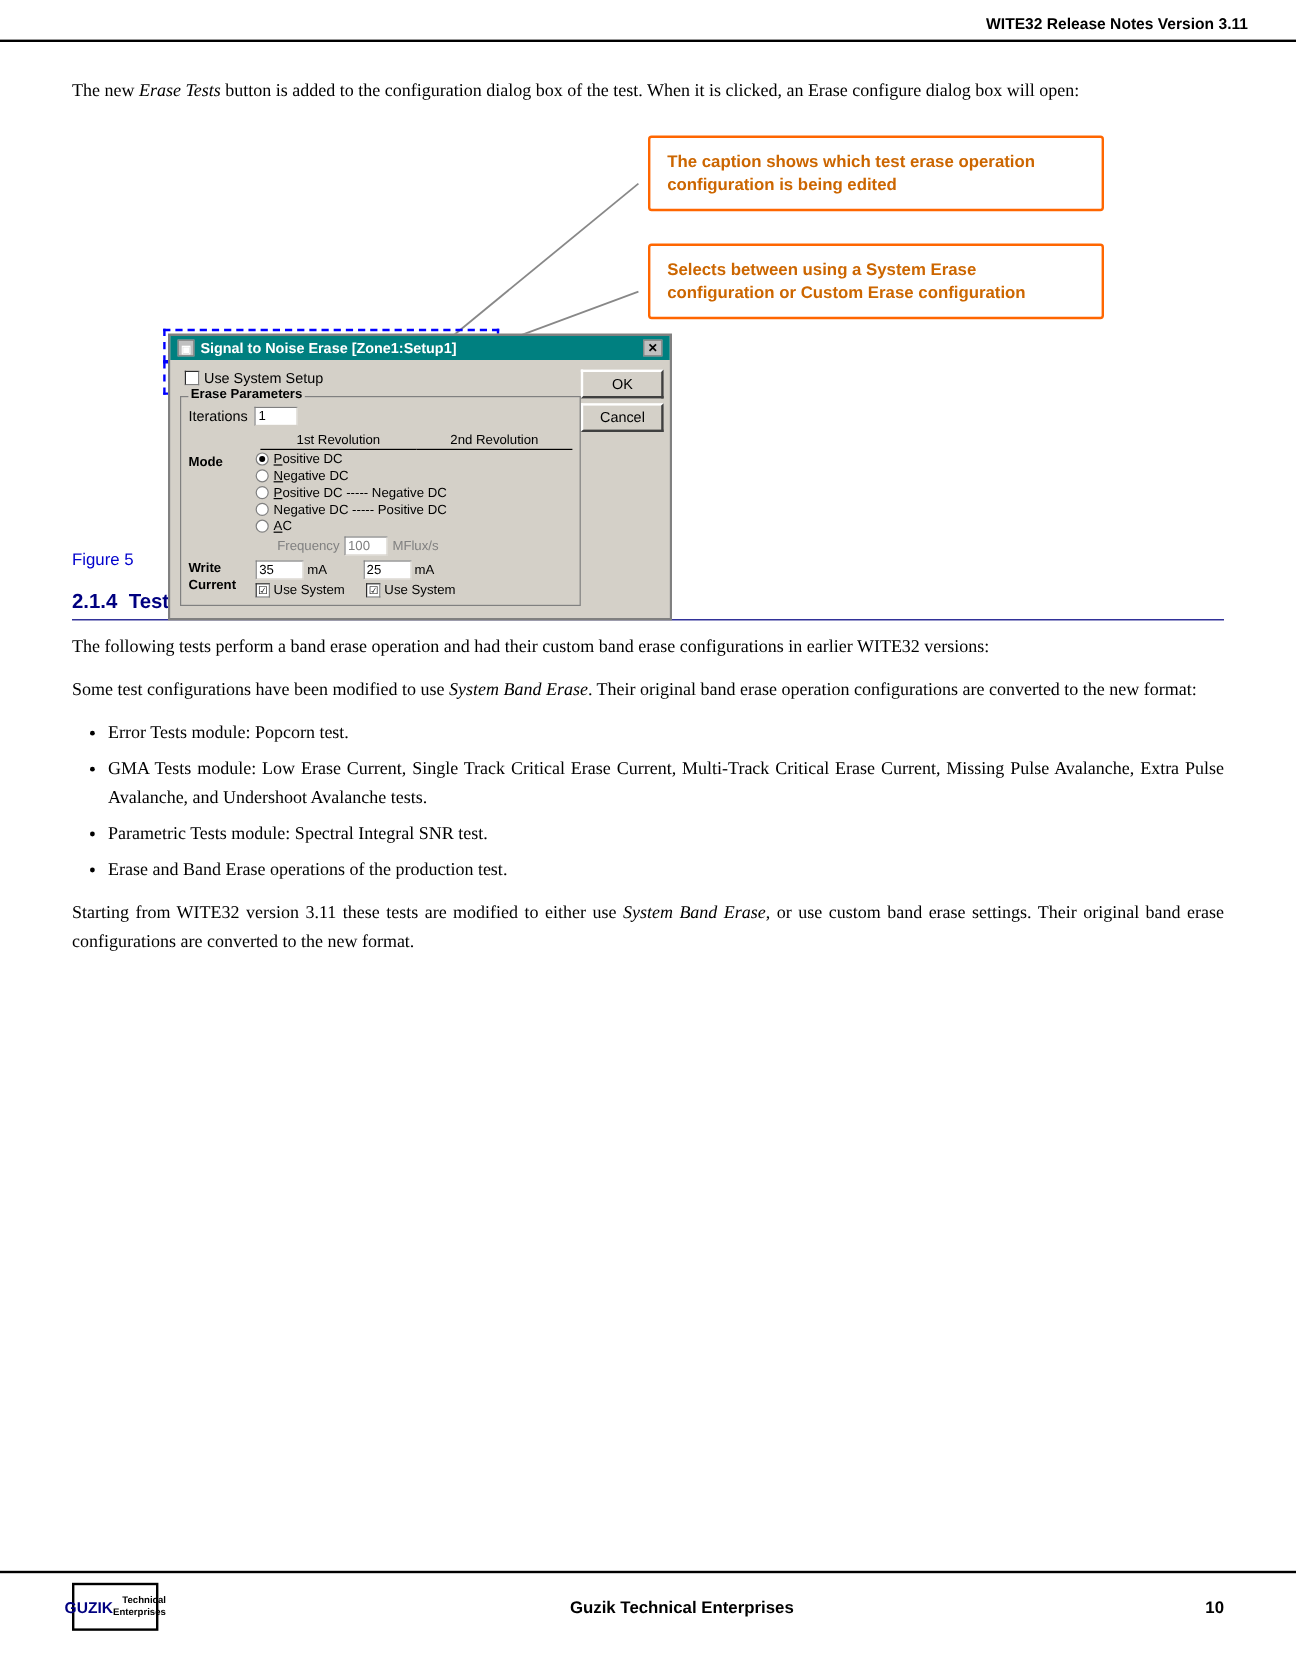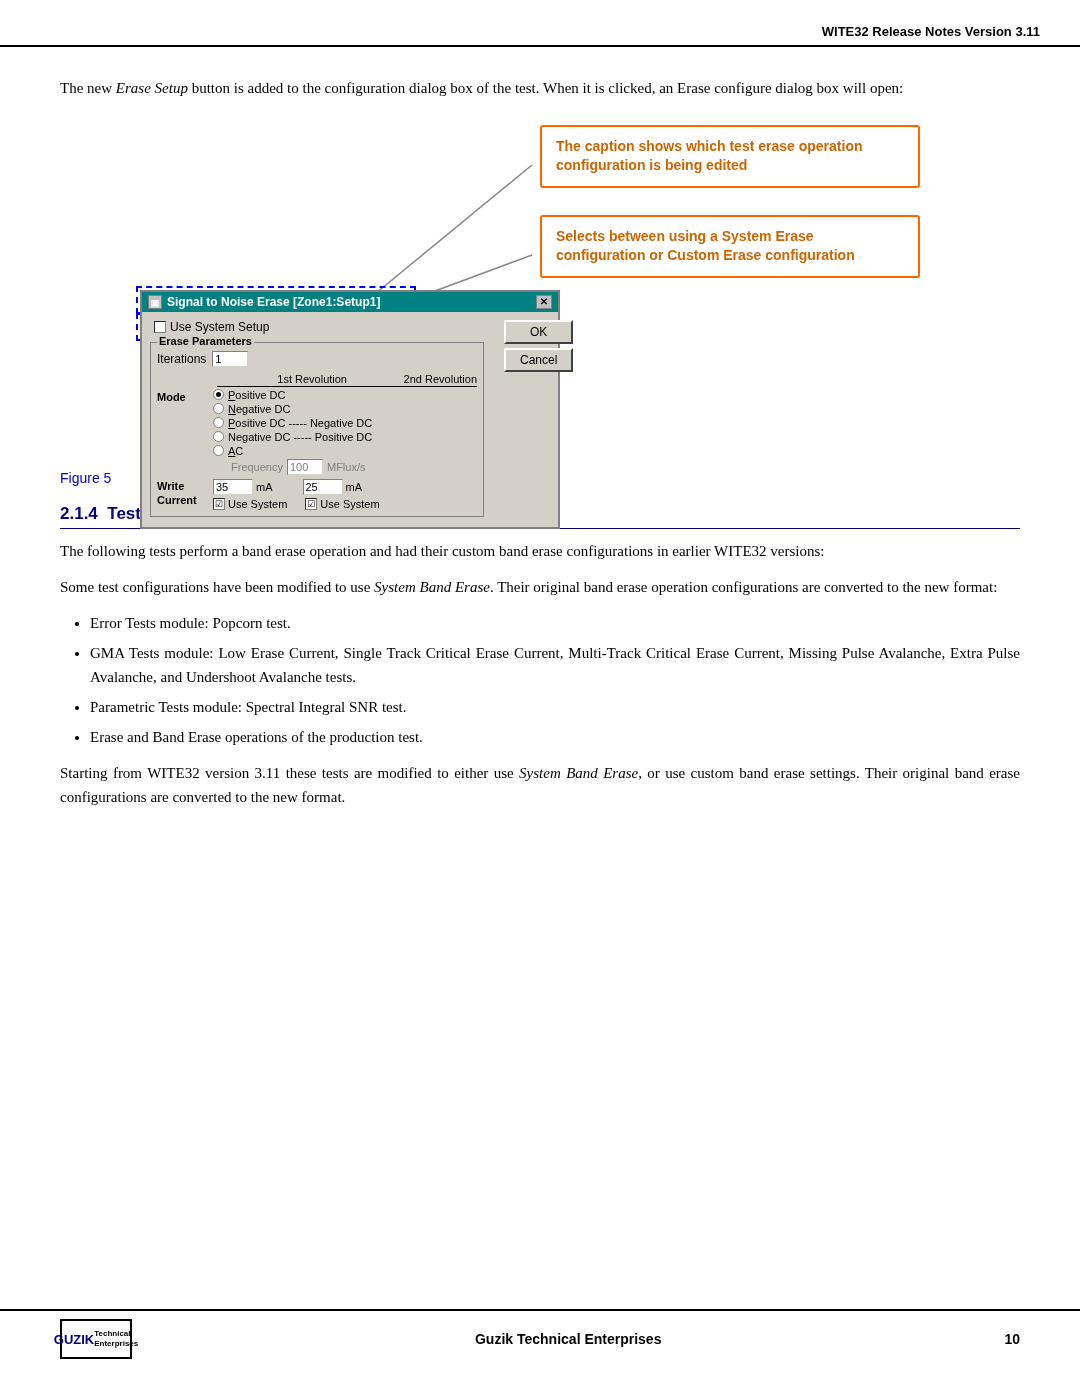--- a/index.html
+++ b/index.html
@@ -9,21 +9,21 @@
       background: #ffffff;
       font-family: "Times New Roman", Times, serif;
       font-size: 15px;
       color: #000000;
       position: relative;
     }
 
     
     .page-header {
       border-bottom: 2px solid #000;
-      padding: 24px 40px 6px 40px;
+      padding: 12px 40px 6px 40px;
       display: flex;
       justify-content: flex-end;
     }
     .page-header-title {
       font-size: 13px;
       font-weight: bold;
       font-family: Arial, sans-serif;
     }
 
     
@@ -149,21 +149,21 @@
       align-items: center;
       justify-content: center;
       font-size: 10px;
       color: #000;
       font-weight: bold;
     }
     .dialog-body {
       padding: 6px 8px;
       background: #d4d0c8;
       display: flex;
-      gap: 20px;
+      gap: 0;
     }
     .dialog-main {
       flex: 1;
     }
     .dialog-buttons {
       display: flex;
       flex-direction: column;
       gap: 4px;
       padding-top: 2px;
     }
@@ -231,21 +231,21 @@
     .rev-headers {
       display: flex;
       margin-left: 60px;
       margin-bottom: 2px;
       font-size: 11px;
     }
     .rev-header {
       width: 130px;
       border-bottom: 1px solid #000;
       padding-bottom: 1px;
-      text-align: right;
+      text-align: center;
     }
     .mode-section {
       display: flex;
       align-items: flex-start;
       gap: 4px;
       margin-bottom: 4px;
     }
     .mode-label {
       font-weight: bold;
       font-size: 11px;
@@ -421,21 +421,21 @@
 </head>
 <body>
 
 <div class="page-header">
   <span class="page-header-title">WITE32 Release Notes Version 3.11</span>
 </div>
 
 <div class="page-content">
 
   <p class="intro-para">
-    The new <em>Erase Setup</em> button is added to the configuration dialog box of the test. When it is clicked, an Erase configure dialog box will open:
+    The new <em>Erase Tests</em> button is added to the configuration dialog box of the test. When it is clicked, an Erase configure dialog box will open:
   </p>
 
   <div class="annotation-area">
 
     <svg class="annotation-svg" viewBox="0 0 960 340">
 
       <line x1="472" y1="45" x2="310" y2="178" stroke="#888" stroke-width="1.5"></line>
 
       <line x1="472" y1="135" x2="270" y2="210" stroke="#888" stroke-width="1.5"></line>
     </svg>
@@ -580,17 +580,17 @@
 
   <p class="body-text">
     <span>Starting from WITE32 version 3.11 these tests are modified to either use </span><em>System Band Erase</em><span>, or use custom band erase settings. Their original band erase configurations are converted to the new format.</span>
   </p>
 
 </div>
 
 <div class="page-footer">
   <div class="footer-logo">
     <span style="font-size:13px;font-weight:bold;color:#000080;">GUZIK</span>
-    <span style="font-size:8px;color:#000;text-align:left;line-height:1.2;">Technical<br>Enterprises</span>
+    <span style="font-size:8px;color:#000;text-align:right;line-height:1.2;">Technical<br>Enterprises</span>
   </div>
   <div class="footer-center">Guzik Technical Enterprises</div>
   <div class="footer-page">10</div>
 </div>
 
 </body></html>

